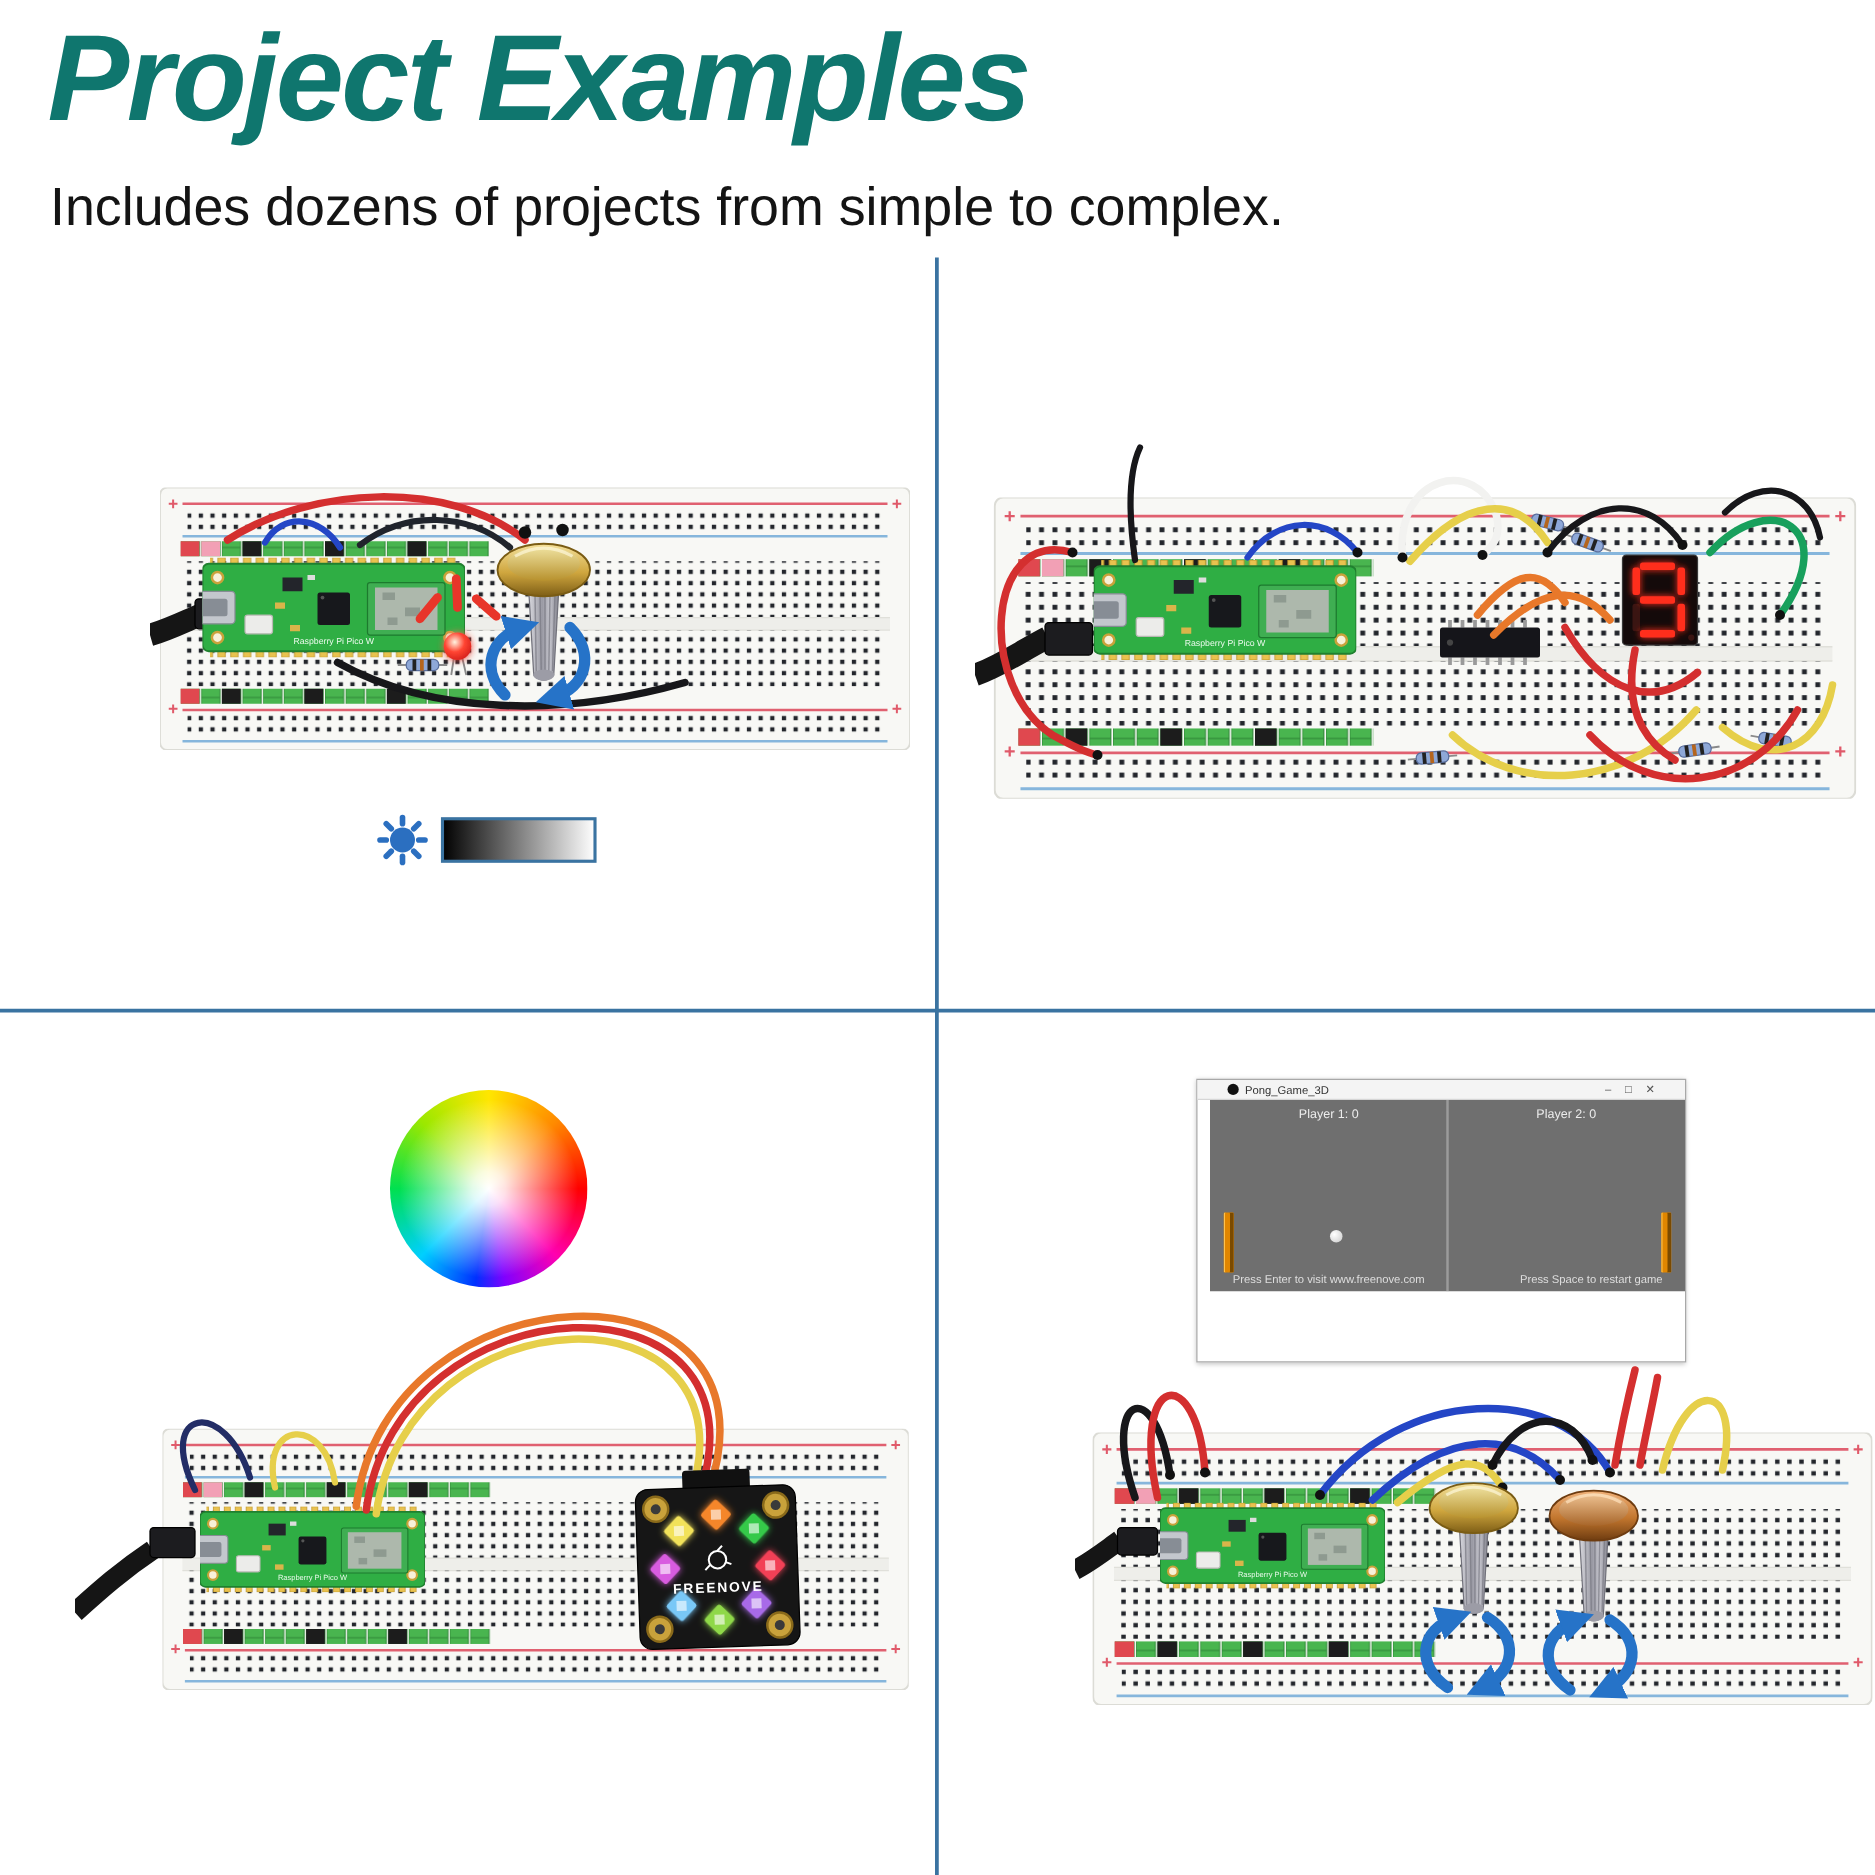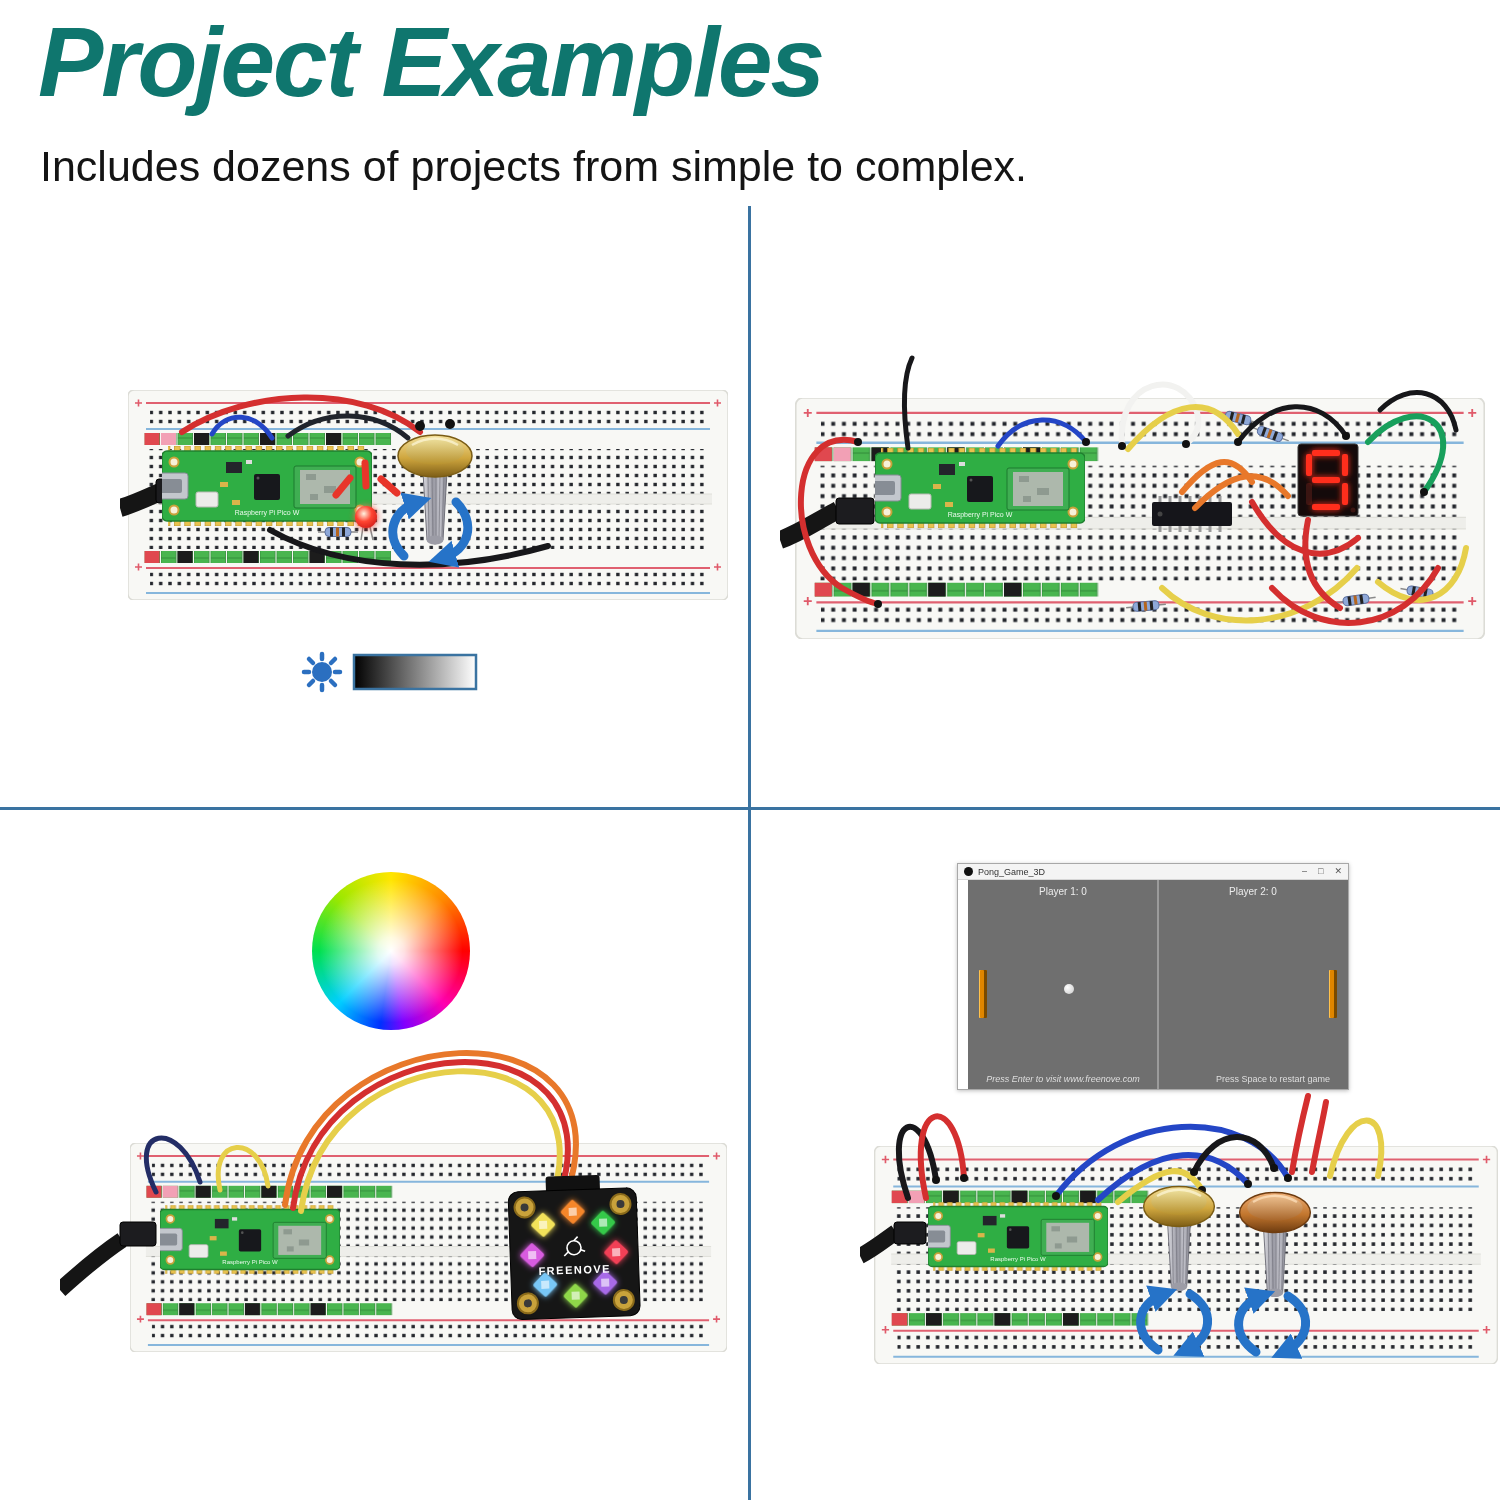--- a/index.html
+++ b/index.html
@@ -26,34 +26,34 @@
       radial-gradient(circle at 50% 50%, rgba(255,255,255,1) 0%, rgba(255,255,255,.88) 12%, rgba(255,255,255,0) 64%),
       conic-gradient(from 0deg,#ffe600 0deg,#ff8a00 45deg,#ff0000 90deg,#ff00b0 135deg,#8000ff 170deg,#0030ff 188deg,#00cfff 225deg,#00e050 270deg,#9be800 315deg,#ffe600 360deg);
   }
   
   .pong{
     position:absolute;left:957px;top:863px;width:392px;height:227px;
     border:1px solid #a8a8a8;box-sizing:border-box;background:#fff;
     box-shadow:0 1px 4px rgba(0,0,0,.25);
   }
   .pong-titlebar{
-    height:16px;display:flex;align-items:center;gap:5px;padding:0 6px;
+    height:16px;display:flex;align-items:center;gap:5px;padding:0 24px;
     background:#f4f4f4;border-bottom:1px solid #d6d6d6;box-sizing:border-box;
   }
   .pong-icon{width:9px;height:9px;border-radius:50%;background:#111;flex:none;}
   .pong-title{font-size:9px;color:#333;white-space:nowrap;}
   .pong-controls{margin-left:auto;display:flex;gap:11px;font-size:9px;color:#555;line-height:1;}
   .pong-controls span{cursor:default;}
-  .pong-body{position:relative;height:209px;background:#6f6f6f;overflow:hidden;margin-left:10px;}
+  .pong-body{position:relative;height:153px;background:#6f6f6f;overflow:hidden;margin-left:10px;}
   .pong-centerline{position:absolute;left:calc(50% - 1px);top:0;bottom:0;width:2px;background:#9b9b9b;}
   .pong-score{position:absolute;top:6px;font-size:10px;color:#ececec;transform:translateX(-50%);white-space:nowrap;}
   .pong-score.p1{left:25%;}
   .pong-score.p2{left:75%;}
   .pong-footer{position:absolute;bottom:5px;font-size:9px;color:#dedede;transform:translateX(-50%);white-space:nowrap;}
-  .pong-footer.f1{left:25%;font-style:italic;}
+  .pong-footer.f1{left:25%;}
   .pong-footer.f2{left:75%;padding-left:40px;}
   .pong-paddle{position:absolute;top:90px;width:8px;height:48px;border-radius:1px;
     background:#e08600;box-shadow:inset -3px 0 0 #7a4a00,inset 1px 0 0 #ffc24d;}
   .pong-paddle.left{left:11px;}
   .pong-paddle.right{right:11px;}
   .pong-ball{position:absolute;left:96px;top:104px;width:10px;height:10px;border-radius:50%;
     background:radial-gradient(circle at 35% 35%,#ffffff,#c9c9c9);}
 </style>
 </head>
 <body>

